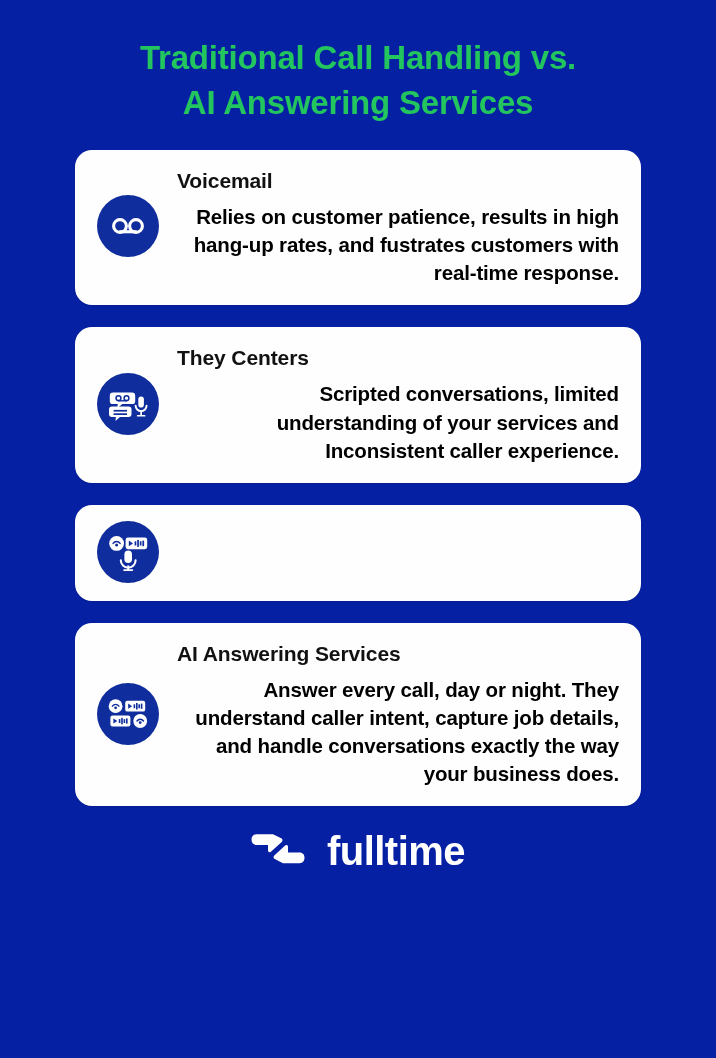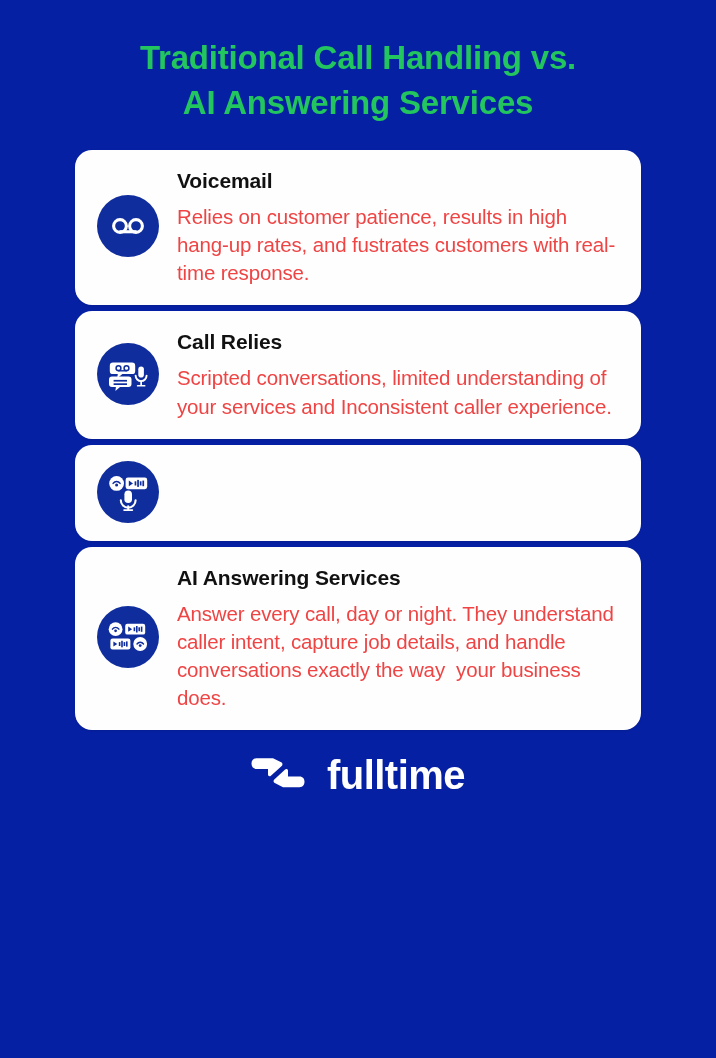--- a/index.html
+++ b/index.html
@@ -28,21 +28,21 @@
     line-height:1.36;
     letter-spacing:-0.2px;
   }
   .title .line{display:block;}
 
   
   .cards{
     width:566px;
     margin-top:24px;
     display:flex;flex-direction:column;
-    gap:6px;
+    gap:22px;
   }
   .card{
     background:#FEFEFE;
     border-radius:17px;
     padding:16px 22px 18px 22px;
     display:flex;
     align-items:center;
     gap:18px;
     box-shadow:0 1px 2px rgba(0,0,0,0.10);
   }
@@ -61,26 +61,27 @@
   }
   .card-heading{
     color:#111111;
     font-weight:700;
     font-size:21px;
     line-height:1.25;
     margin-bottom:9px;
     letter-spacing:-0.1px;
   }
   .card-text{
-    color:#ef4444;
+    color:#000000;
     font-size:20.5px;
     line-height:1.37;
-    font-weight:400;
+    font-weight:700;
     letter-spacing:-0.15px;
     white-space:pre-wrap;
+    text-align:right;
   }
 
   
   .footer{
     margin-top:24px;
     display:flex;
     align-items:center;
     justify-content:center;
     gap:22px;
   }
@@ -132,21 +133,21 @@
           <rect x="6.6" y="26.9" width="13.4" height="1.7" fill="#0F2D9C"></rect>
           <rect x="6.6" y="30.3" width="13.4" height="1.7" fill="#0F2D9C"></rect>
 
           <rect x="31.3" y="13.4" width="5.6" height="11.2" rx="2.8" fill="#FFFFFF"></rect>
           <path d="M28.6 22.6a5.5 5.5 0 0 0 11 0" fill="none" stroke="#FFFFFF" stroke-width="1.9" stroke-linecap="round"></path>
           <rect x="33.3" y="27.4" width="1.7" height="5.1" fill="#FFFFFF"></rect>
           <rect x="29.8" y="31.9" width="8.7" height="1.7" rx="0.85" fill="#FFFFFF"></rect>
         </svg>
       </div>
       <div class="card-body">
-        <div class="card-heading">Call Relies</div>
+        <div class="card-heading">They Centers</div>
         <div class="card-text">Scripted conversations, limited understanding of your services and Inconsistent caller experience.</div>
       </div>
     </div>
 
     <div class="card">
       <div class="card-icon">
         <svg width="44" height="44" viewBox="0 0 44 44" aria-hidden="true">
 
           <circle cx="10.6" cy="13.4" r="7.4" fill="#FFFFFF"></circle>
           <path d="M7.1 13.4c1.8-2.6 5.2-2.6 7 0" fill="none" stroke="#0F2D9C" stroke-width="1.5" stroke-linecap="round"></path>

